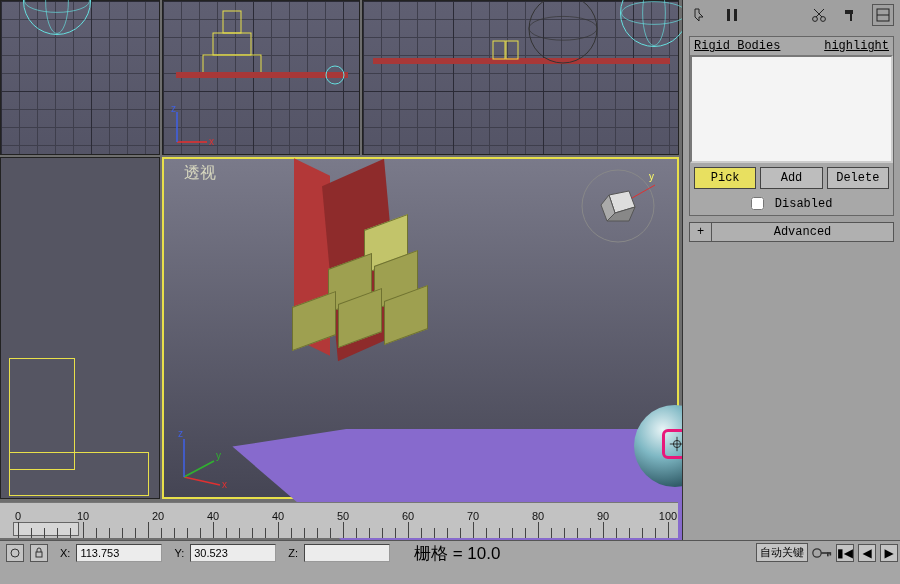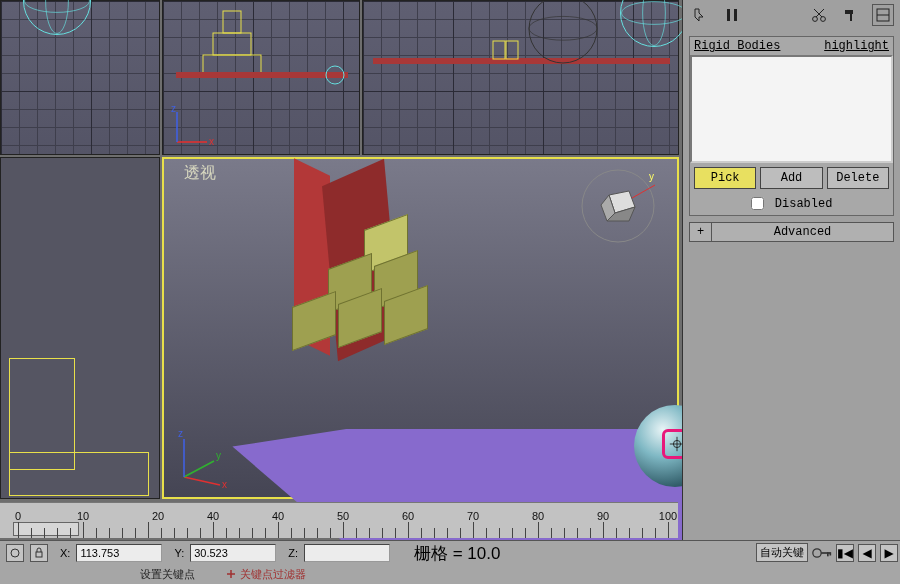--- a/index.html
+++ b/index.html
@@ -376,22 +376,16 @@
       <svg class="key-icon" viewBox="0 0 24 16">
           <circle cx="6" cy="8" r="5" fill="none" stroke="#333" stroke-width="1.5"></circle>
           <rect x="11" y="7" width="11" height="2" fill="#333"></rect>
           <rect x="18" y="7" width="2" height="5" fill="#333"></rect>
           <rect x="21" y="7" width="2" height="4" fill="#333"></rect>
         </svg>
       <div class="sbtn">▮◀</div>
       <div class="sbtn">◀</div>
       <div class="sbtn">▶</div>
     </div>
-    <div class="status-sub">
-      <span>设置关键点</span>
-      <span style="color:#a03030"><svg width="12" height="12" style="vertical-align:-2px">
-            <path d="M2 6h8M6 2v8" stroke="#a03030" stroke-width="1.5"></path>
-          </svg> <span>关键点过滤器</span></span>
-    </div>
   </div>
 
 
 </div>
 
 </body></html>

